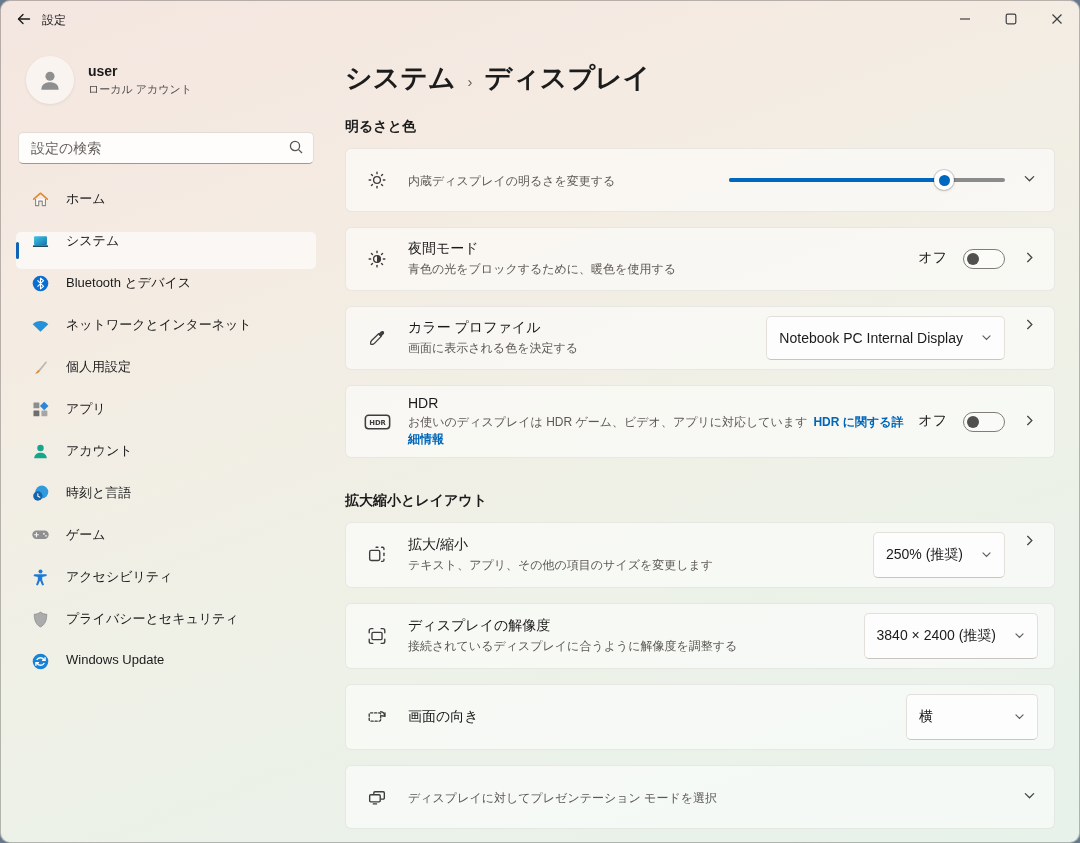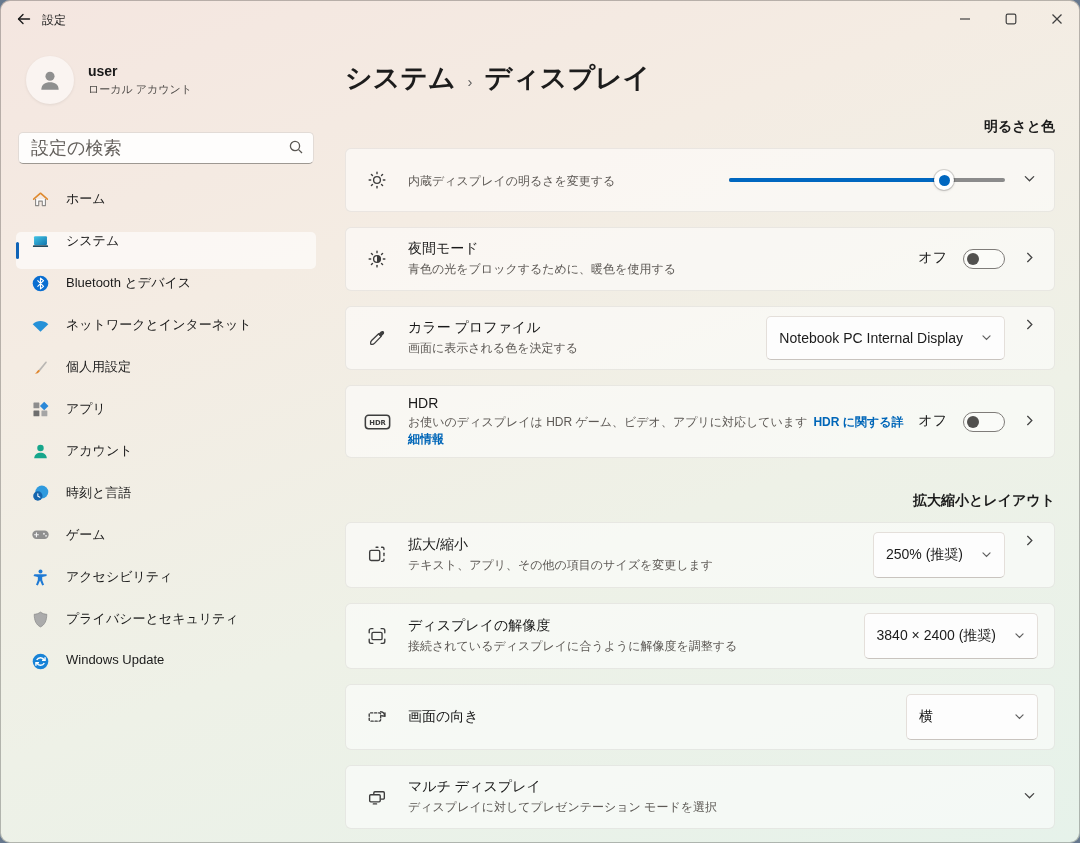--- a/index.html
+++ b/index.html
@@ -17,36 +17,36 @@
   .win-btn{ width:46px; height:40px; border:none; background:transparent; display:flex; align-items:center; justify-content:center; cursor:pointer; }
 
   
   .sidebar{ position:absolute; top:36px; left:0; width:332px; bottom:0; padding:0 16px; }
   .profile{ display:flex; align-items:center; margin:20px 0 0 10px; }
   .avatar{ width:48px; height:48px; border-radius:50%; background:#faf4f1; display:flex; align-items:center; justify-content:center; box-shadow:0 1px 3px rgba(0,0,0,.08); }
   .profile-text{ margin-left:14px; }
   .profile-name{ font-size:14px; font-weight:bold; color:#1a1a1a; }
   .profile-sub{ font-size:11px; color:#4e4b48; margin-top:3px; }
   .searchbox{ position:relative; margin:28px 2px 0 2px; }
-  .searchbox input{ width:100%; height:32px; border:1px solid #e2dbd6; border-bottom-color:#9d9892; border-radius:5px; background:#fefdfc; padding:0 34px 0 12px; font-size:18px; color:#1b1b1b; font-family:inherit; }
+  .searchbox input{ width:100%; height:32px; border:1px solid #e2dbd6; border-bottom-color:#9d9892; border-radius:5px; background:#fefdfc; padding:0 34px 0 12px; font-size:14px; color:#1b1b1b; font-family:inherit; }
   .searchbox input::placeholder{ color:#635f5b; }
   .search-ic{ position:absolute; right:10px; top:7px; }
   .nav{ margin-top:26px; list-style:none; }
   .nav-item{ position:relative; display:flex; height:37px; margin-bottom:5px; padding-left:14px; border-radius:5px; cursor:pointer; }
   .nav-item.active{ background:rgba(255,255,255,.62); }
   .nav-item.active::before{ content:""; position:absolute; left:0; top:10px; width:3px; height:17px; border-radius:2px; background:#0f63b6; }
   .nav-ic{ width:20px; display:flex; justify-content:center; }
   .nav-label{ margin-left:16px; font-size:13px; color:#1b1b1b; }
 
   
   .main{ position:absolute; top:40px; left:345px; width:710px; bottom:0; }
   .breadcrumb{ display:flex; align-items:baseline; padding-top:20px; }
   .crumb{ font-size:27px; font-weight:600; color:#1c1c1c; cursor:pointer; }
   .crumb-sep{ font-size:15px; color:#5c5c5c; margin:0 12px; align-self:center; padding-top:6px; }
-  .section-title{ font-size:14px; font-weight:bold; color:#1b1b1b; margin:22px 0 12px 0;text-align:right; }
+  .section-title{ font-size:14px; font-weight:bold; color:#1b1b1b; margin:22px 0 12px 0; }
   .section-title.second{ margin-top:34px; }
   .card{ display:flex; align-items:center; min-height:64px; background:rgba(255,255,255,.55); border:1px solid rgba(90,80,70,.10); border-radius:6px; padding:9px 16px; margin-bottom:15px; }
   .card-ic{ width:30px; display:flex; justify-content:center; flex:none; }
   .card-text{ margin-left:16px; padding-right:12px; }
   .card-title{ font-size:14px; color:#191919; }
   .card-sub{ font-size:12px; color:#5d5955; margin-top:3px; }
   .card-sub .inline-link{ color:var(--link); font-weight:bold; cursor:pointer; margin-left:6px; }
   .card-right{ margin-left:auto; display:flex; align-items:flex-start; gap:16px; flex:none; }
 
   
@@ -451,21 +451,20 @@
 
     <div class="card">
       <span class="card-ic">
         <svg width="22" height="22" viewBox="0 0 24 24" fill="none" stroke="#3d3d3d" stroke-width="1.5" stroke-linecap="round" stroke-linejoin="round">
             <path d="M8.5 9 V7.5 a1.2 1.2 0 0 1 1.2 -1.2 h9.1 a1.2 1.2 0 0 1 1.2 1.2 v5.6 a1.2 1.2 0 0 1 -1.2 1.2 h-2.3"></path>
             <rect x="4" y="9.5" width="11.5" height="7.8" rx="1.2"></rect>
             <path d="M8 19.5 h3.5"></path>
           </svg>
       </span>
       <div class="card-text">
-        <div class="card-title">マルチ ディスプレイ</div>
         <div class="card-sub">ディスプレイに対してプレゼンテーション モードを選択</div>
       </div>
       <div class="card-right">
         <button class="chev-btn">
           <span><svg width="13" height="13" viewBox="0 0 14 14" fill="none" stroke="#454545" stroke-width="1.4" stroke-linecap="round">
                 <path d="M2.5 5 L7 9.5 L11.5 5"></path>
               </svg></span>
         </button>
       </div>
     </div>

